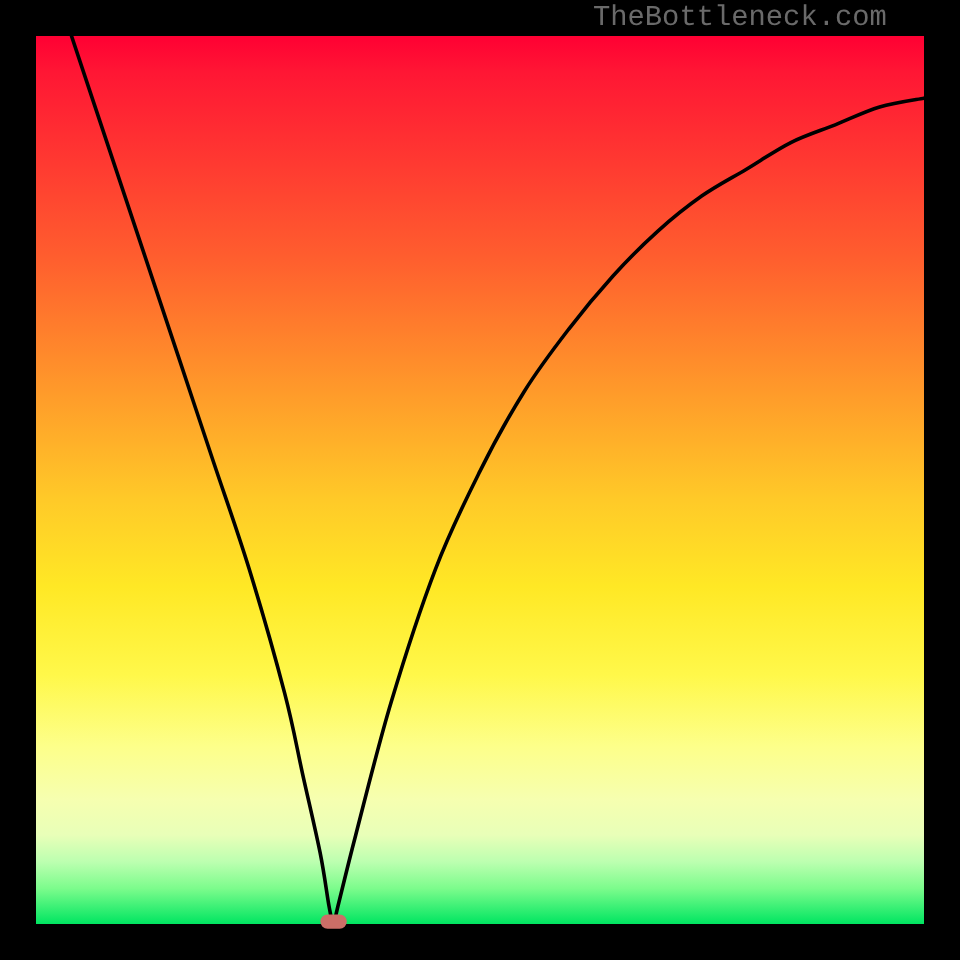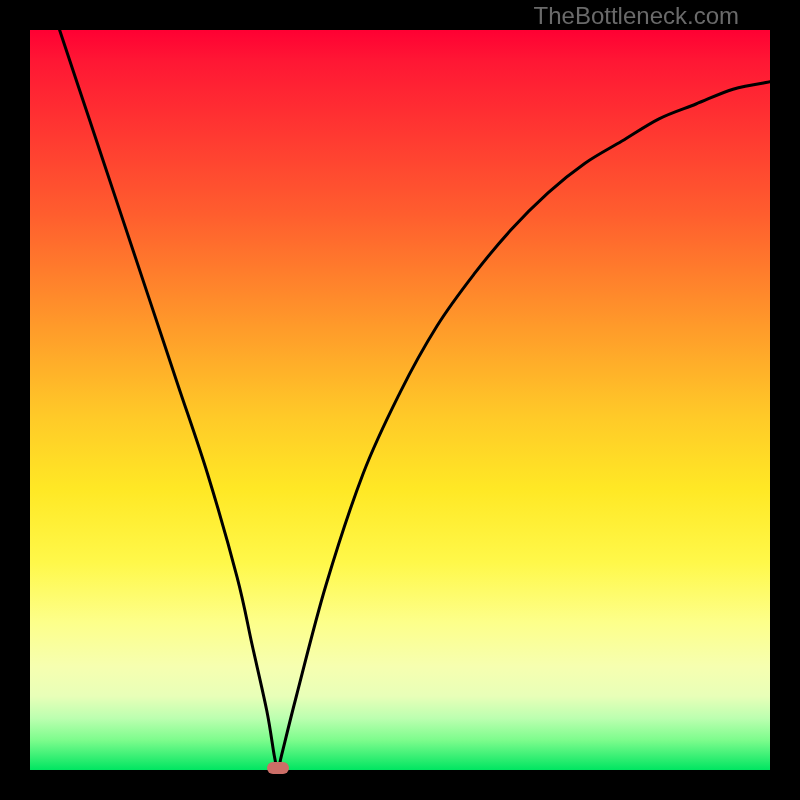--- a/index.html
+++ b/index.html
@@ -11,20 +11,21 @@
     font-family: Arial, Helvetica, sans-serif;
     overflow: hidden;
   }
   .frame {
     position: absolute;
     top: 0;
     left: 0;
     width: 749px;
     height: 800px;
     background: #000;
+    font-family: Liberation Mono, monospace;
   }
   .watermark {
     position: absolute;
     top: 2px;
     right: 10px;
     color: #6a6a6a;
     font-size: 24px;
     font-weight: 400;
     letter-spacing: 0px;
     user-select: none;

